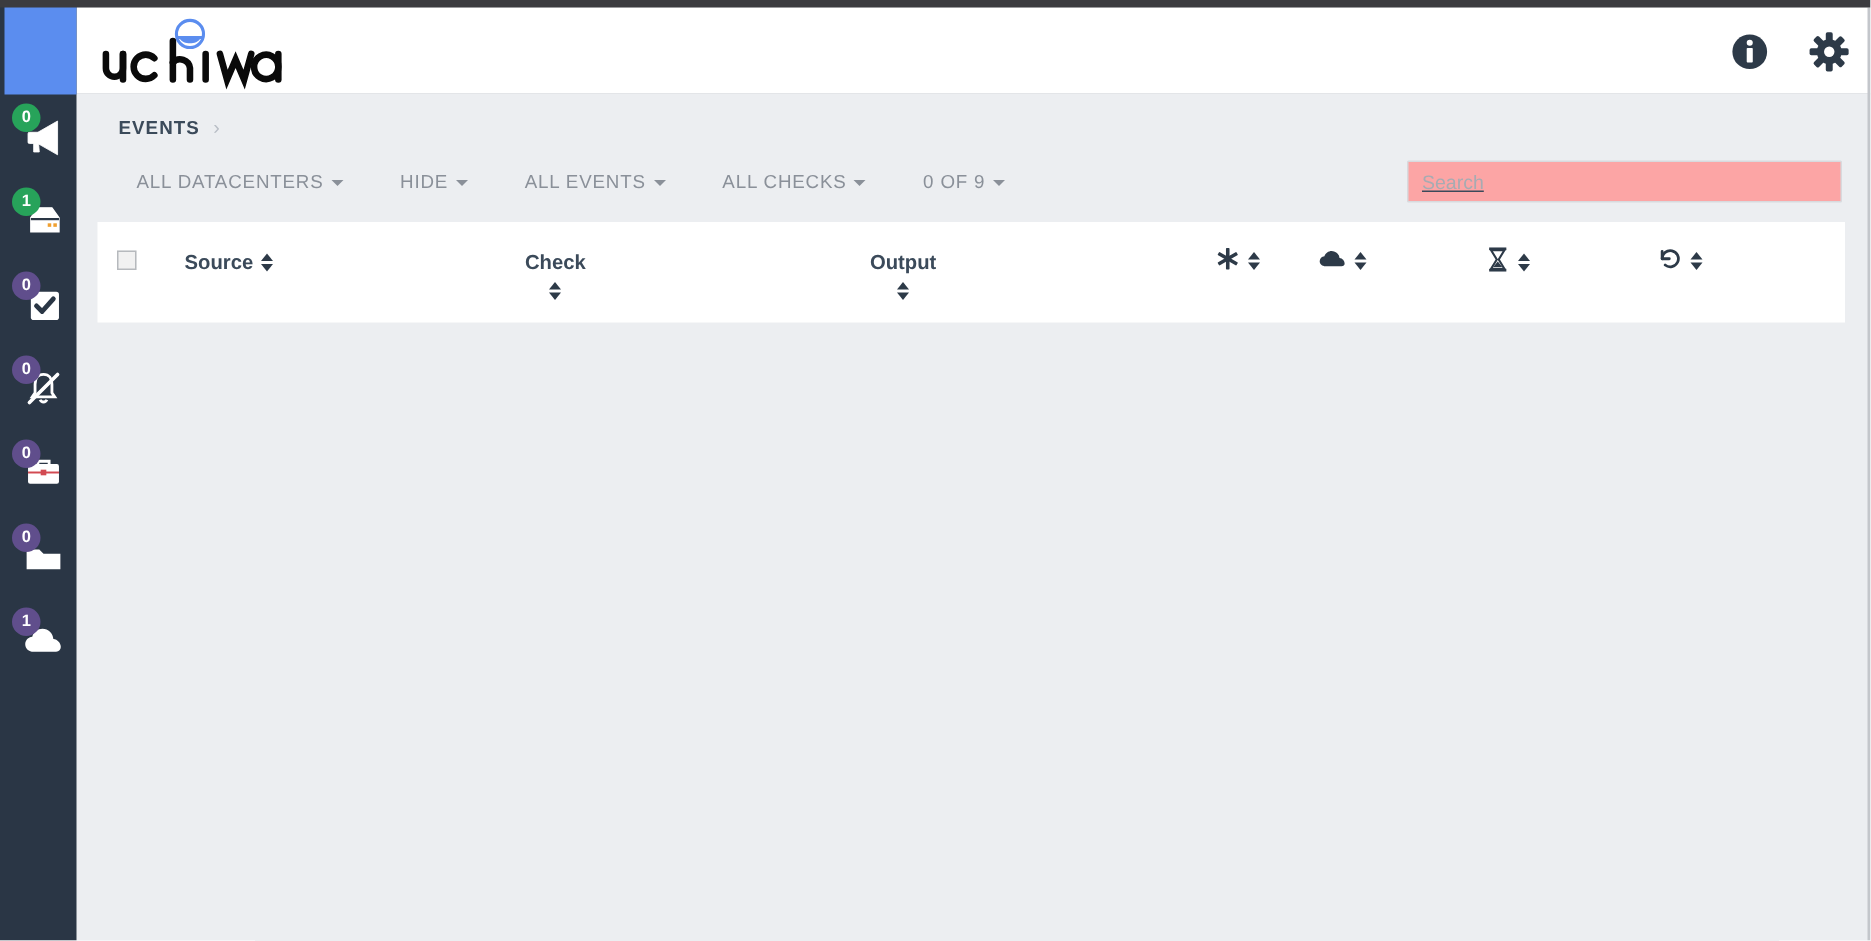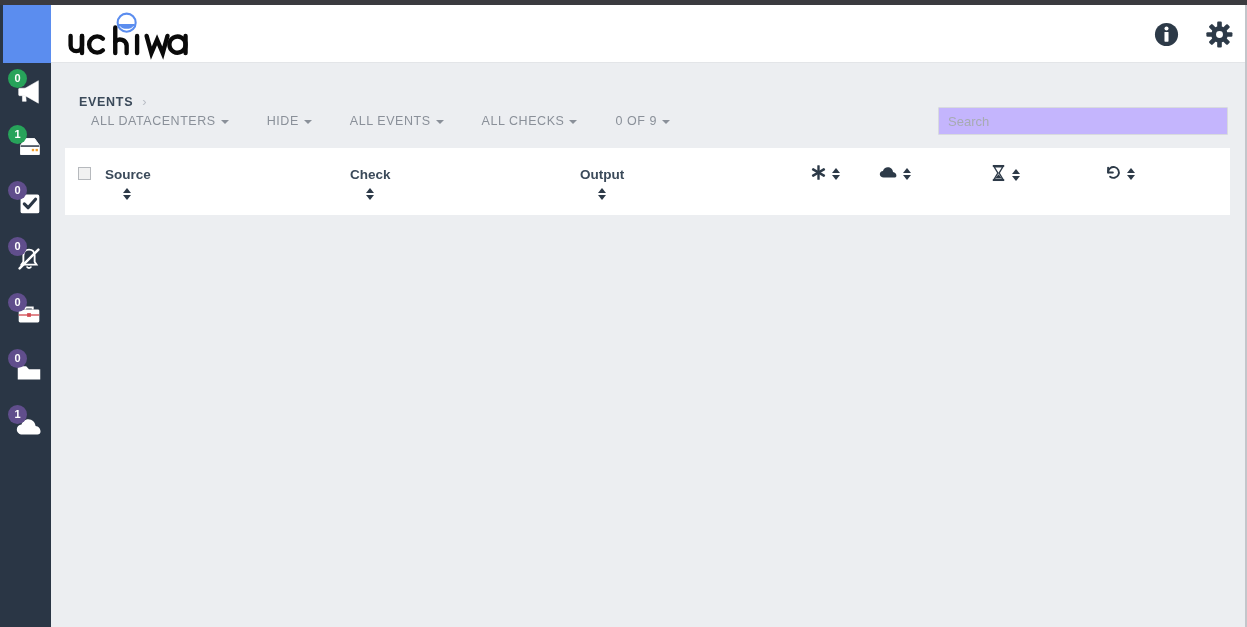--- a/index.html
+++ b/index.html
@@ -122,21 +122,21 @@
     top: 63px;
     left: 51px;
     width: 1194px;
     height: 564px;
     background: #eceef1;
   }
 
   .breadcrumb {
     position: absolute;
     left: 28px;
-    top: 31px;
+    top: 14px;
     font-size: 12.5px;
     letter-spacing: 0.7px;
     color: #3b4a5a;
     font-weight: bold;
     display: flex;
     align-items: center;
     gap: 9px;
   }
   .breadcrumb .crumb { cursor: pointer; }
   .crumb-chevron {
@@ -173,26 +173,27 @@
     vertical-align: middle;
   }
 
   .search-box {
     position: absolute;
     right: 17px;
     top: 44px;
     width: 290px;
     height: 28px;
     border: 1px solid #d8dade;
-    background: #c4b5fd;
+    background: #fca5a5;
     font-size: 13px;
     color: #3b4a5a;
     padding: 0 9px;
     font-family: "Liberation Sans", sans-serif;
     border-radius: 1px;
+    text-decoration: underline;
   }
   .search-box::placeholder { color: #a7abb2; }
 
   
   .table-card {
     position: absolute;
     left: 14px;
     top: 85px;
     width: 1165px;
     height: 67px;
@@ -217,21 +218,21 @@
   }
   .th-check { left: 13px; top: 19px; }
   .chk {
     width: 13px;
     height: 13px;
     border: 1px solid #b6b9bd;
     background: #f1f1f1;
     display: block;
     cursor: pointer;
   }
-  .th-source { left: 40px; flex-direction: column; }
+  .th-source { left: 58px; }
   .th-checkcol { left: 285px; flex-direction: column; }
   .th-output { left: 515px; flex-direction: column; }
   .th-ico1 { left: 745px; top: 16px; }
   .th-ico2 { left: 814px; top: 16px; }
   .th-ico3 { left: 925px; top: 16px; }
   .th-ico4 { left: 1040px; top: 16px; }
 
   .sort-arrows {
     display: inline-block;
     width: 9px;

